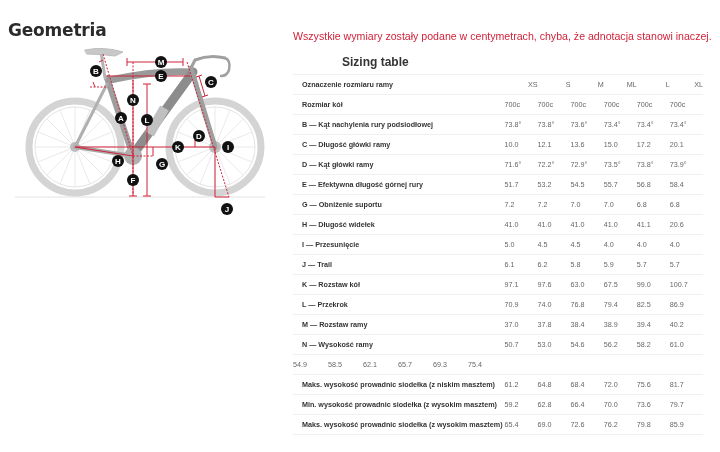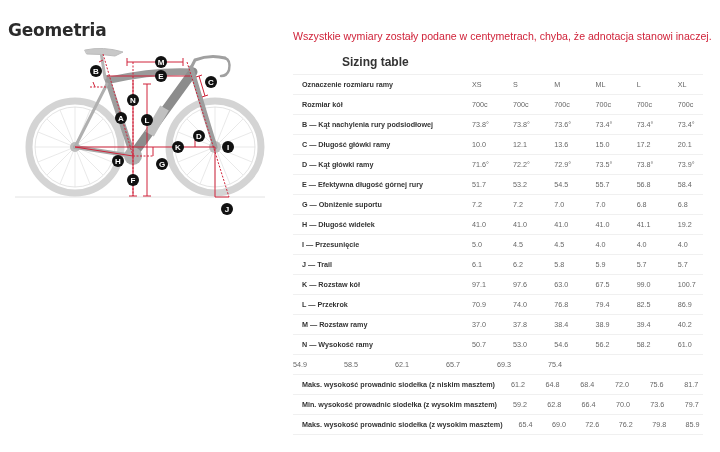--- a/index.html
+++ b/index.html
@@ -2,24 +2,24 @@
 <html><head>
   <meta charset="utf-8">
   <style>
     html, body { margin: 0; padding: 0; background: #ffffff; }
     body { width: 720px; height: 452px; position: relative; overflow: hidden; font-family: "Liberation Sans", sans-serif; color: #333; }
     .title { position: absolute; left: 8px; top: 20px; font-family: "DejaVu Sans", sans-serif; font-weight: bold; font-size: 17px; color: #2b2b2b; letter-spacing: -0.2px; }
     .diagram { position: absolute; left: 10px; top: 40px; width: 260px; height: 180px; }
     .notice { position: absolute; left: 293px; top: 30px; font-size: 10.6px; color: #d0233a; white-space: nowrap; text-align: center; }
     .sizing-title { position: absolute; left: 308px; top: 55px; font-size: 12px; font-weight: bold; color: #333; margin-left: 34px; }
     .table { position: absolute; left: 293px; top: 74px; width: 410px; border-top: 1px solid #f0f0f0; }
-    .row { display: flex; height: 20px; align-items: center; border-bottom: 1px solid #f0f0f0; font-size: 7.2px; box-sizing: border-box; gap: 16px; }
+    .row { display: flex; height: 20px; align-items: center; border-bottom: 1px solid #f0f0f0; font-size: 7.2px; box-sizing: border-box; }
     .row .label { width: 214px; padding-left: 9px; font-weight: bold; color: #333; white-space: nowrap; }
     .row .cell { width: 35px; color: #666; white-space: nowrap; }
-    .row.header .cell { color: #666; }
+    .row.header .cell { color: #666; text-align: right; }
   </style>
 </head>
 <body>
 
 <div class="title">Geometria</div>
 
 <svg class="diagram" viewBox="0 0 250 180" width="260" height="180">
 
   <line x1="0" y1="157" x2="250" y2="157" stroke="#e2e2e2" stroke-width="1"></line>
 
@@ -227,21 +227,21 @@
         <div class="cell">6.8</div>
         <div class="cell">6.8</div>
       </div>
       <div class="row">
         <div class="label">H — Długość widełek</div>
         <div class="cell">41.0</div>
         <div class="cell">41.0</div>
         <div class="cell">41.0</div>
         <div class="cell">41.0</div>
         <div class="cell">41.1</div>
-        <div class="cell">19.2</div>
+        <div class="cell">20.6</div>
       </div>
       <div class="row">
         <div class="label">I — Przesunięcie</div>
         <div class="cell">5.0</div>
         <div class="cell">4.5</div>
         <div class="cell">4.5</div>
         <div class="cell">4.0</div>
         <div class="cell">4.0</div>
         <div class="cell">4.0</div>
       </div>

